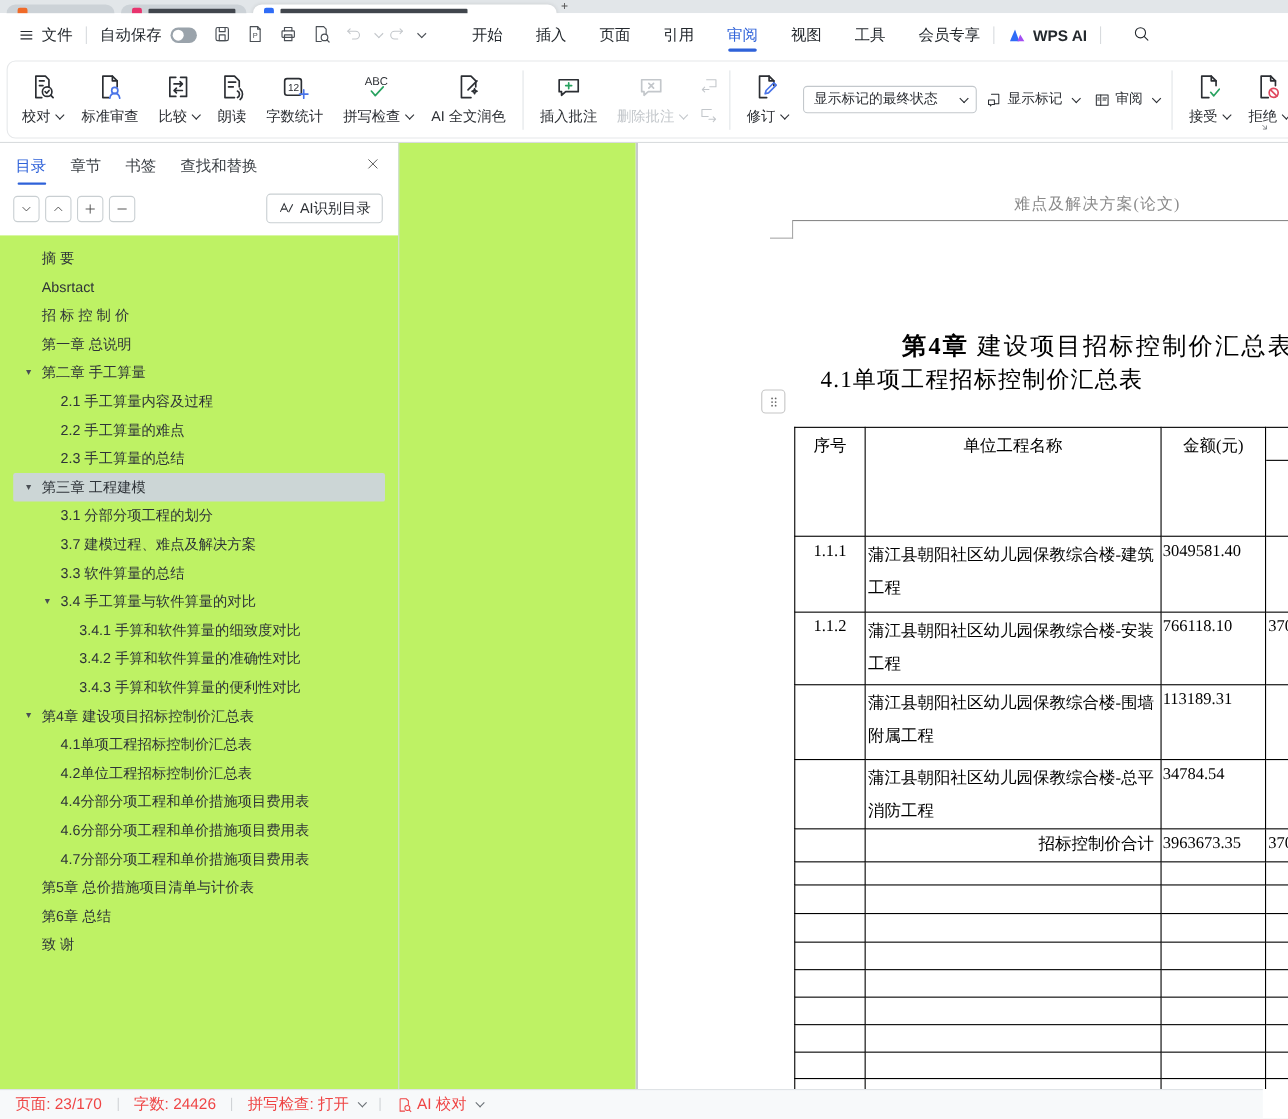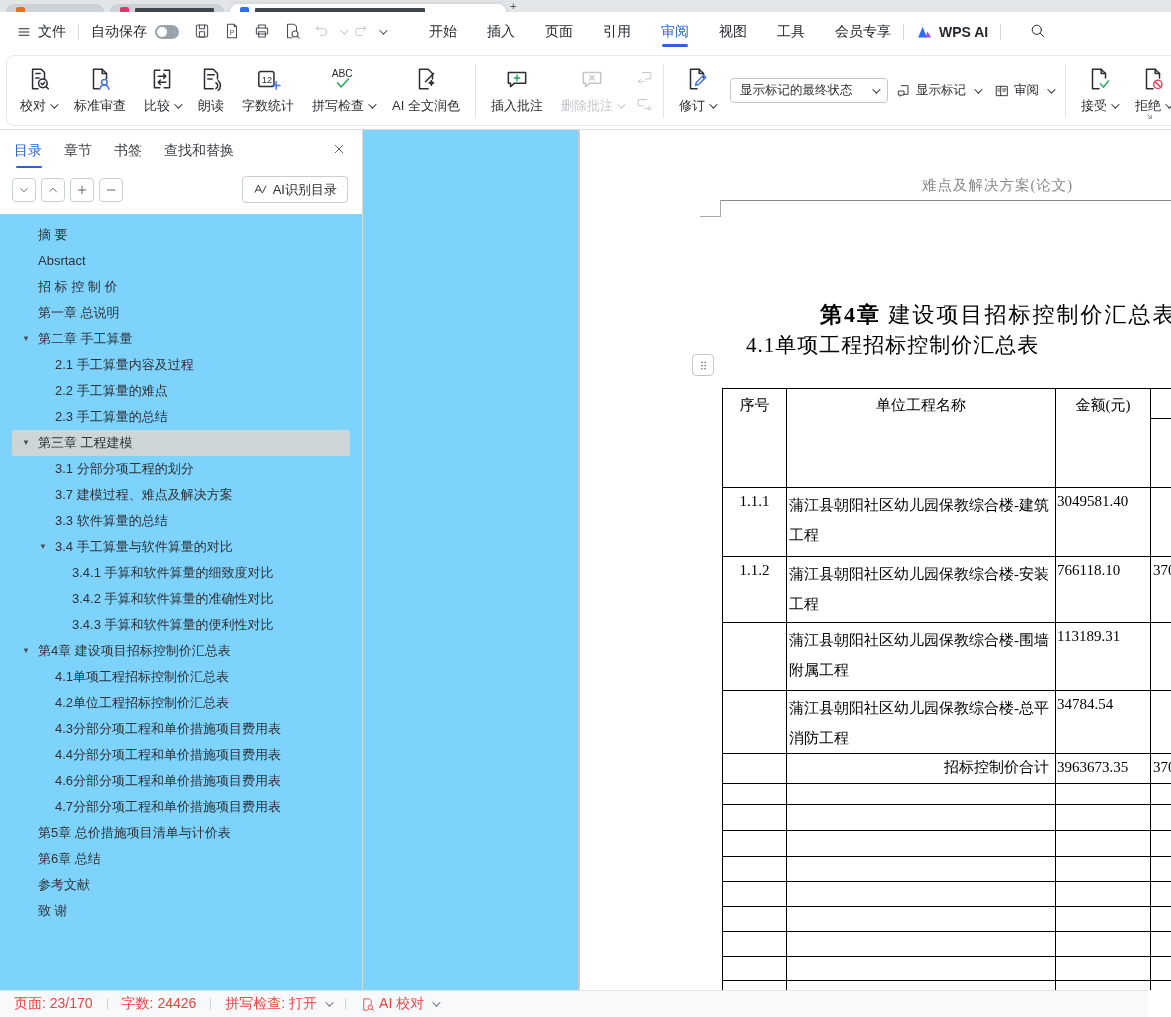--- a/index.html
+++ b/index.html
@@ -51,21 +51,21 @@
   .rstack{ display:flex; flex-direction:column; gap:10px; padding:2px 2px; color:#2b2e33; }
   .rstack .sbtn{ display:flex; }
   .rcol{ display:flex; flex-direction:row; gap:8px; padding:2px 4px; color:#2b2e33; }
   .rselect{ width:158px; height:25px; border:1px solid #c3c8cc; border-radius:4px; display:flex;
             align-items:center; justify-content:space-between; padding:0 9px; font-size:12.5px; background:#fff; }
   .rrow{ display:flex; align-items:center; gap:14px; }
   .rsmall{ display:flex; align-items:center; gap:4px; font-size:12.5px; white-space:nowrap; }
   .ribexpand{ position:absolute; right:16px; bottom:3px; color:#6a7075; }
 
   
-  .sidebar{ position:absolute; left:0; top:130px; width:578px; height:860px; background:#7dd3fc; overflow:hidden; }
+  .sidebar{ position:absolute; left:0; top:130px; width:578px; height:860px; background:#bef264; overflow:hidden; }
   .sidebar .vline{ position:absolute; left:362px; top:0; width:1px; height:100%; background:#d2dcdc; }
   .sbheader{ position:absolute; left:0; top:0; width:362px; height:84px; background:#fff; }
   .sbtabs{ display:flex; align-items:center; gap:22px; padding:12px 0 0 14px; font-size:14px; color:#3a3f44; }
   .sbtab{ position:relative; padding-bottom:8px; }
   .sbtab.active{ color:#2f62d9; }
   .sbtab.active::after{ content:""; position:absolute; left:2px; bottom:0; width:26px; height:2.5px;
                         border-radius:2px; background:#2f62d9; }
   .sbclose{ position:absolute; right:16px; top:12px; color:#555; }
   .sbtools{ position:absolute; left:12px; top:48px; display:flex; gap:5px; }
   .sqbtn{ width:24px; height:24px; border:1px solid #c9cfd2; border-radius:4px; background:#fff;
@@ -540,27 +540,25 @@
         <li class="tocitem" style="padding-left:43px;"><span>3.1 分部分项工程的划分</span></li>
         <li class="tocitem" style="padding-left:43px;"><span>3.7 建模过程、难点及解决方案</span></li>
         <li class="tocitem" style="padding-left:43px;"><span>3.3 软件算量的总结</span></li>
         <li class="tocitem" style="padding-left:43px;"><span class="tocarrow" style="left:27px;">▼</span><span>3.4 手工算量与软件算量的对比</span></li>
         <li class="tocitem" style="padding-left:60px;"><span>3.4.1 手算和软件算量的细致度对比</span></li>
         <li class="tocitem" style="padding-left:60px;"><span>3.4.2 手算和软件算量的准确性对比</span></li>
         <li class="tocitem" style="padding-left:60px;"><span>3.4.3 手算和软件算量的便利性对比</span></li>
         <li class="tocitem" style="padding-left:26px;"><span class="tocarrow" style="left:10px;">▼</span><span>第4章 建设项目招标控制价汇总表</span></li>
         <li class="tocitem" style="padding-left:43px;"><span>4.1单项工程招标控制价汇总表</span></li>
         <li class="tocitem" style="padding-left:43px;"><span>4.2单位工程招标控制价汇总表</span></li>
-        <li class="tocitem" style="padding-left:43px;"><span>4.3分部分项工程和单价措施项目费用表</span></li>
         <li class="tocitem" style="padding-left:43px;"><span>4.4分部分项工程和单价措施项目费用表</span></li>
         <li class="tocitem" style="padding-left:43px;"><span>4.6分部分项工程和单价措施项目费用表</span></li>
         <li class="tocitem" style="padding-left:43px;"><span>4.7分部分项工程和单价措施项目费用表</span></li>
         <li class="tocitem" style="padding-left:26px;"><span>第5章 总价措施项目清单与计价表</span></li>
         <li class="tocitem" style="padding-left:26px;"><span>第6章 总结</span></li>
-        <li class="tocitem" style="padding-left:26px;"><span>参考文献</span></li>
         <li class="tocitem" style="padding-left:26px;"><span>致 谢</span></li>
       </ul>
     <div class="vline"></div>
   </div>
 
   <div class="docarea">
     <div class="page">
       <div class="runhead">难点及解决方案(论文)</div>
       <div class="headline"></div>
       <div class="cornerv"></div>

